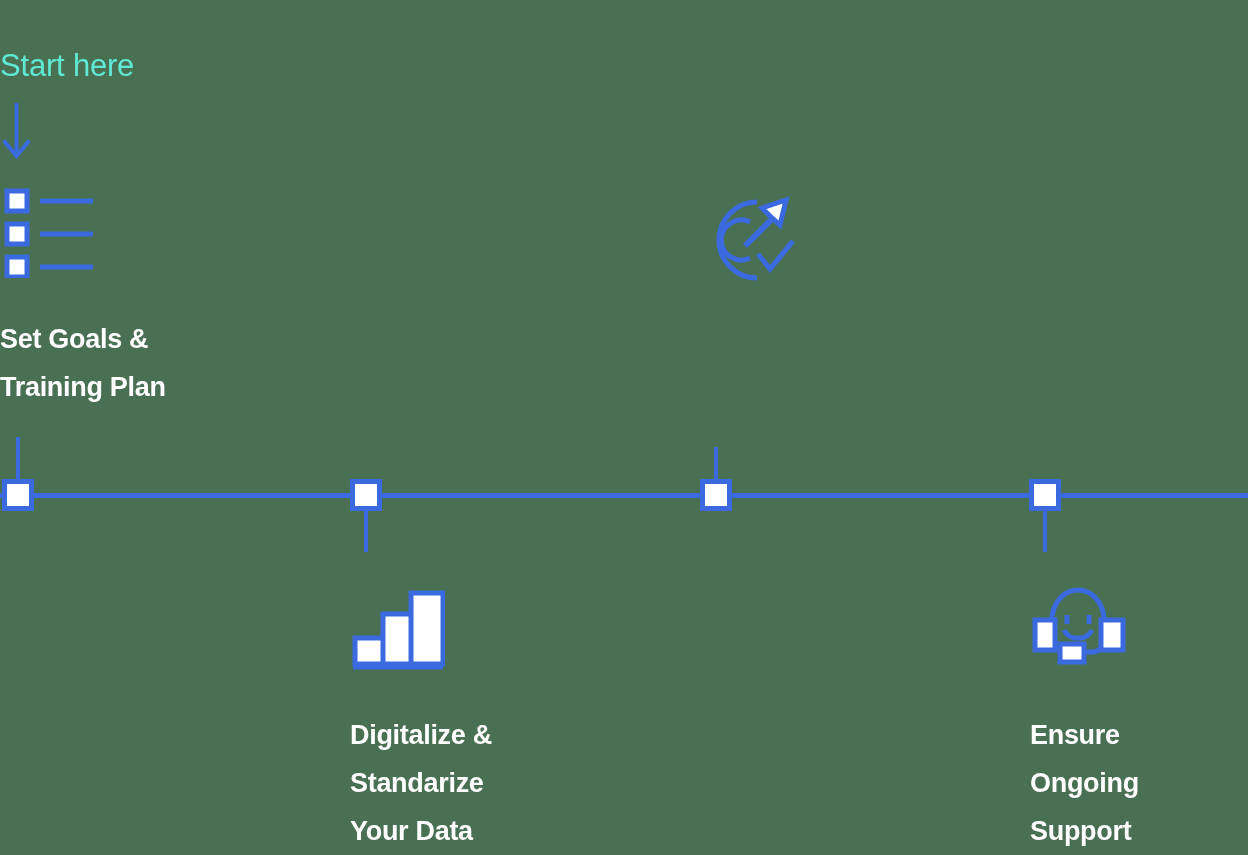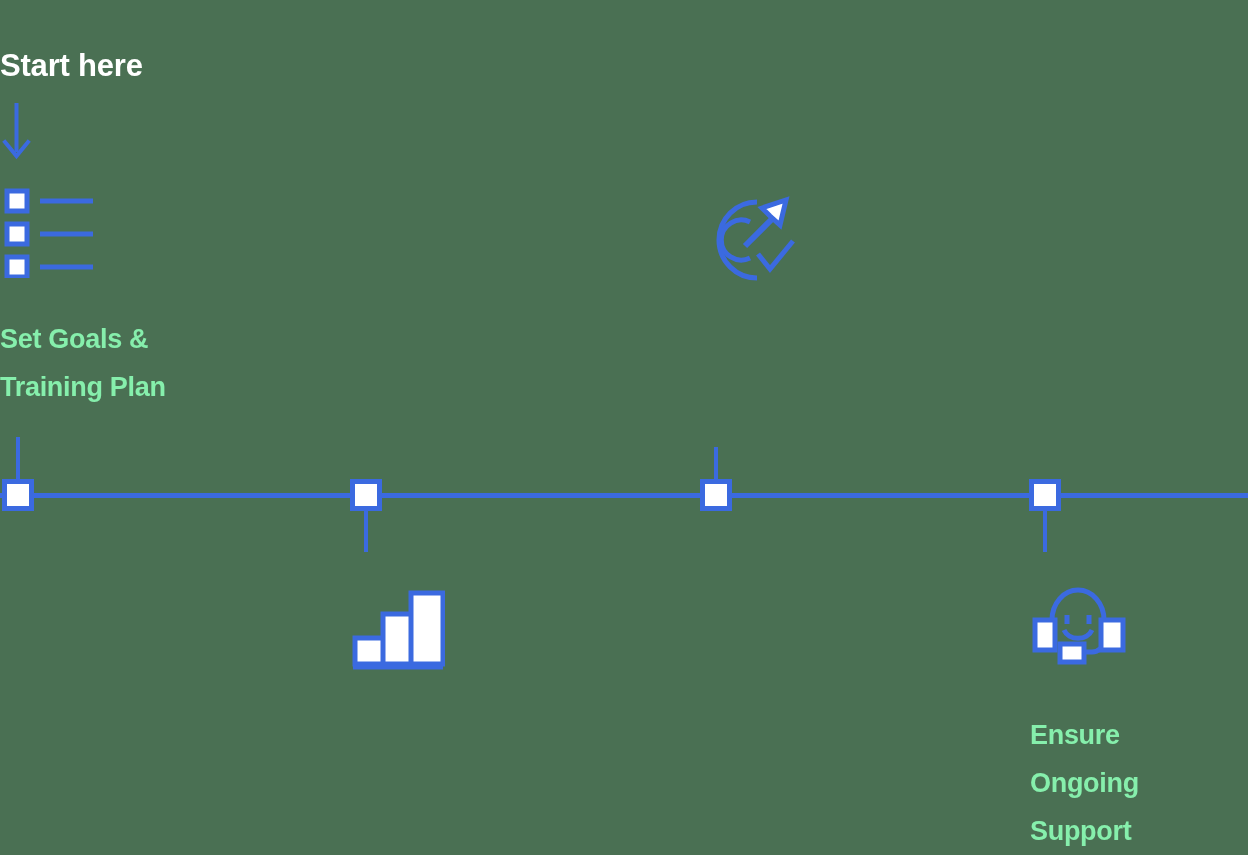--- a/index.html
+++ b/index.html
@@ -18,37 +18,37 @@
     position: absolute;
     inset: 0;
   }
   .abs { position: absolute; }
 
   
   .start-label {
     left: 0px;
     top: 48px;
     font-size: 31px;
-    font-weight: 700;
-    color: #ffffff;
+    font-weight: 400;
+    color: #5eead4;
     letter-spacing: -0.2px;
     white-space: nowrap;
   }
   .start-arrow {
     left: 0px;
     top: 100px;
     width: 40px;
     height: 62px;
   }
 
   
   .milestone-title {
     font-size: 27px;
     font-weight: 700;
-    color: #86efac;
+    color: #ffffff;
     line-height: 48px;
     white-space: pre-line;
     letter-spacing: -0.3px;
   }
 
   
   .timeline-axis {
     left: 0px;
     top: 493px;
     width: 1248px;
@@ -124,20 +124,23 @@
 
   <div class="abs" style="left:350px; top:588px;">
     <svg class="icon-svg" width="95" height="82" viewBox="0 0 95 82">
       <rect x="5" y="50" width="32" height="26" fill="#ffffff" stroke="#3b6ae0" stroke-width="5"></rect>
       <rect x="33" y="26" width="32" height="50" fill="#ffffff" stroke="#3b6ae0" stroke-width="5"></rect>
       <rect x="61" y="5" width="32" height="71" fill="#ffffff" stroke="#3b6ae0" stroke-width="5"></rect>
       <path d="M3 79 L93 79" stroke="#3b6ae0" stroke-width="5"></path>
     </svg>
   </div>
 
+  <div class="abs milestone-title" style="left:350px; top:711px; width:330px;">Digitalize &amp;
+Standarize
+Your Data</div>
 
   <div class="abs" style="left:1030px; top:586px;">
     <svg class="icon-svg" width="96" height="84" viewBox="0 0 96 84">
       <path d="M22 54 L22 34 A26 30 0 0 1 74 34 L74 54 A12 12 0 0 1 62 66 L52 66" stroke="#3b6ae0" stroke-width="5" fill="none" stroke-linejoin="miter"></path>
       <rect x="5" y="34" width="20" height="30" fill="#ffffff" stroke="#3b6ae0" stroke-width="5"></rect>
       <rect x="71" y="34" width="22" height="30" fill="#ffffff" stroke="#3b6ae0" stroke-width="5"></rect>
       <rect x="30" y="58" width="24" height="18" fill="#ffffff" stroke="#3b6ae0" stroke-width="5"></rect>
       <path d="M37 29 L37 38" stroke="#3b6ae0" stroke-width="5" stroke-linecap="butt"></path>
       <path d="M59 29 L59 38" stroke="#3b6ae0" stroke-width="5" stroke-linecap="butt"></path>
       <path d="M34 44 A15 13 0 0 0 62 44" stroke="#3b6ae0" stroke-width="5" fill="none" stroke-linecap="butt"></path>

